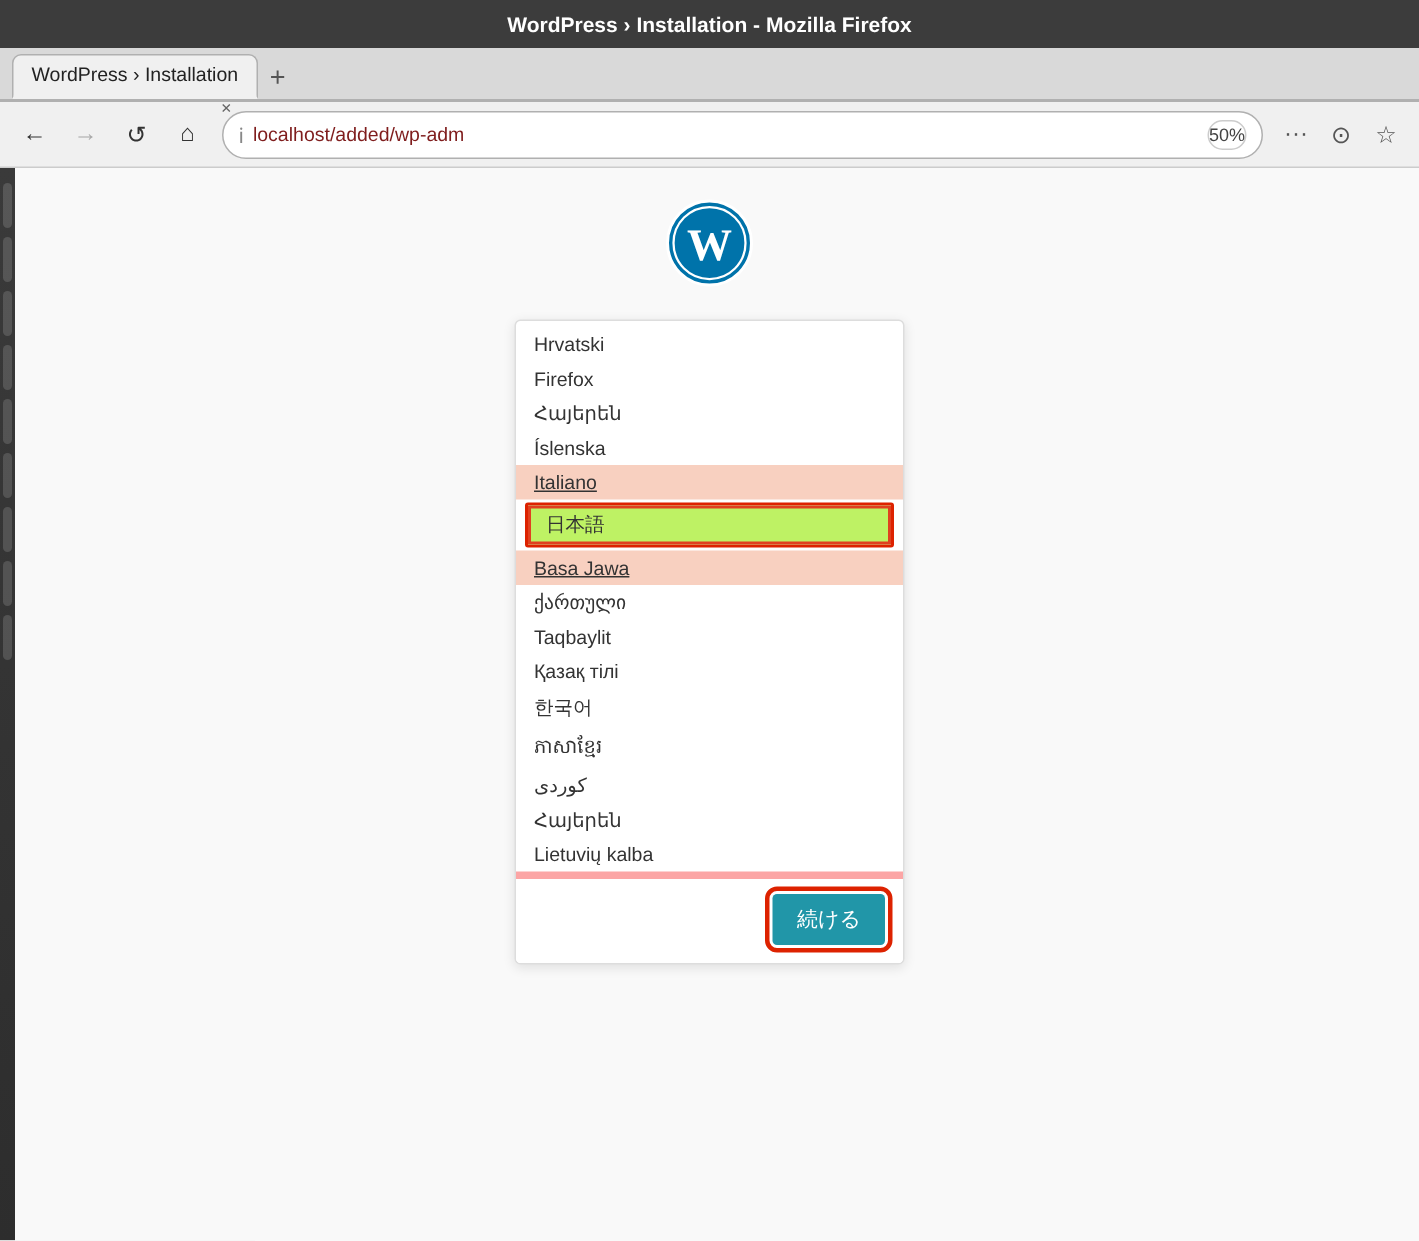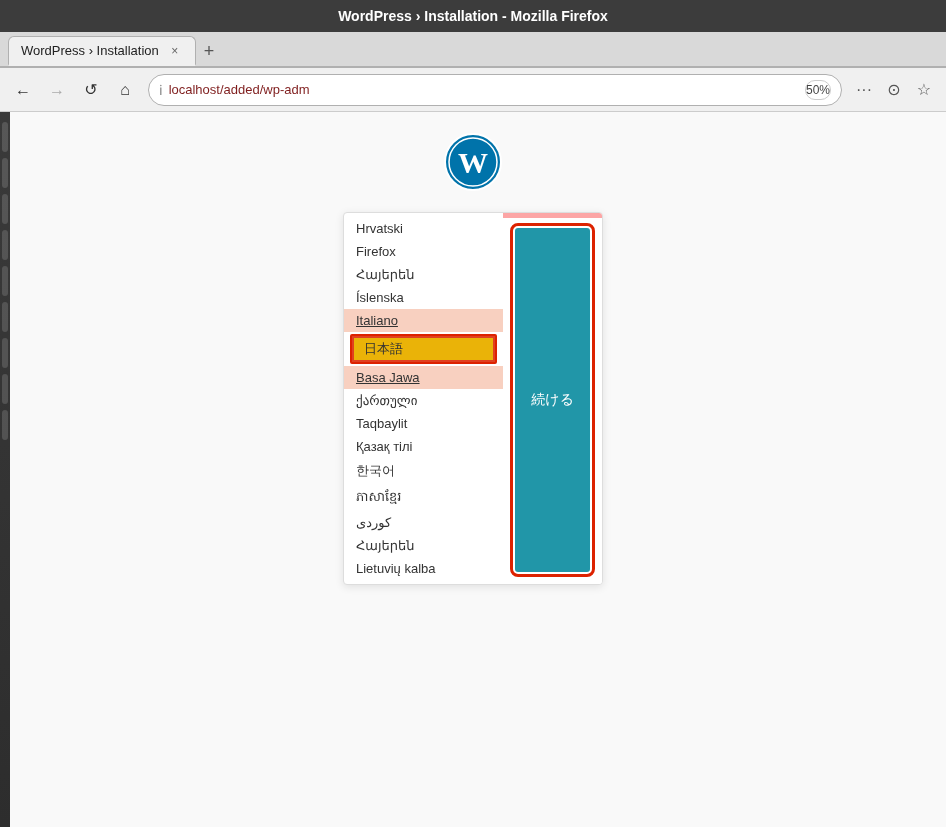--- a/index.html
+++ b/index.html
@@ -37,25 +37,26 @@
 
     .tab-active {
       background: #f0f0f0;
       border: 1px solid #b0b0b0;
       border-bottom: 2px solid #f0f0f0;
       border-radius: 6px 6px 0 0;
       padding: 5px 12px;
       font-size: 13px;
       color: #222;
       display: flex;
-      align-items: center;
+      align-items: flex-end;
       gap: 8px;
       height: 30px;
       margin-left: 8px;
       white-space: nowrap;
+      flex-direction: column;
     }
 
     .tab-close {
       font-size: 12px;
       color: #666;
       cursor: pointer;
       width: 16px;
       height: 16px;
       display: flex;
       align-items: center;
@@ -203,21 +204,21 @@
 
     
     .lang-box {
       background: #fff;
       border: 1px solid #ddd;
       border-radius: 4px;
       width: 260px;
       max-height: 430px;
       overflow: hidden;
       display: flex;
-      flex-direction: row;
+      flex-direction: column;
       box-shadow: 0 2px 8px rgba(0,0,0,0.1);
       z-index: 1;
       position: relative;
     }
 
     .lang-list {
       overflow-y: auto;
       flex: 1;
       padding: 4px 0;
       position: relative;
@@ -236,21 +237,21 @@
 
     .lang-item {
       padding: 4px 12px;
       font-size: 13px;
       color: #333;
       cursor: pointer;
       white-space: nowrap;
     }
 
     .lang-item.selected {
-      background: #eab308;
+      background: #bef264;
       color: #333;
       outline: 2px solid #e04020;
       outline-offset: -2px;
     }
 
     .lang-item.partial-selected {
       background: #f8d0c0;
       color: #333;
       text-decoration: underline;
     }

